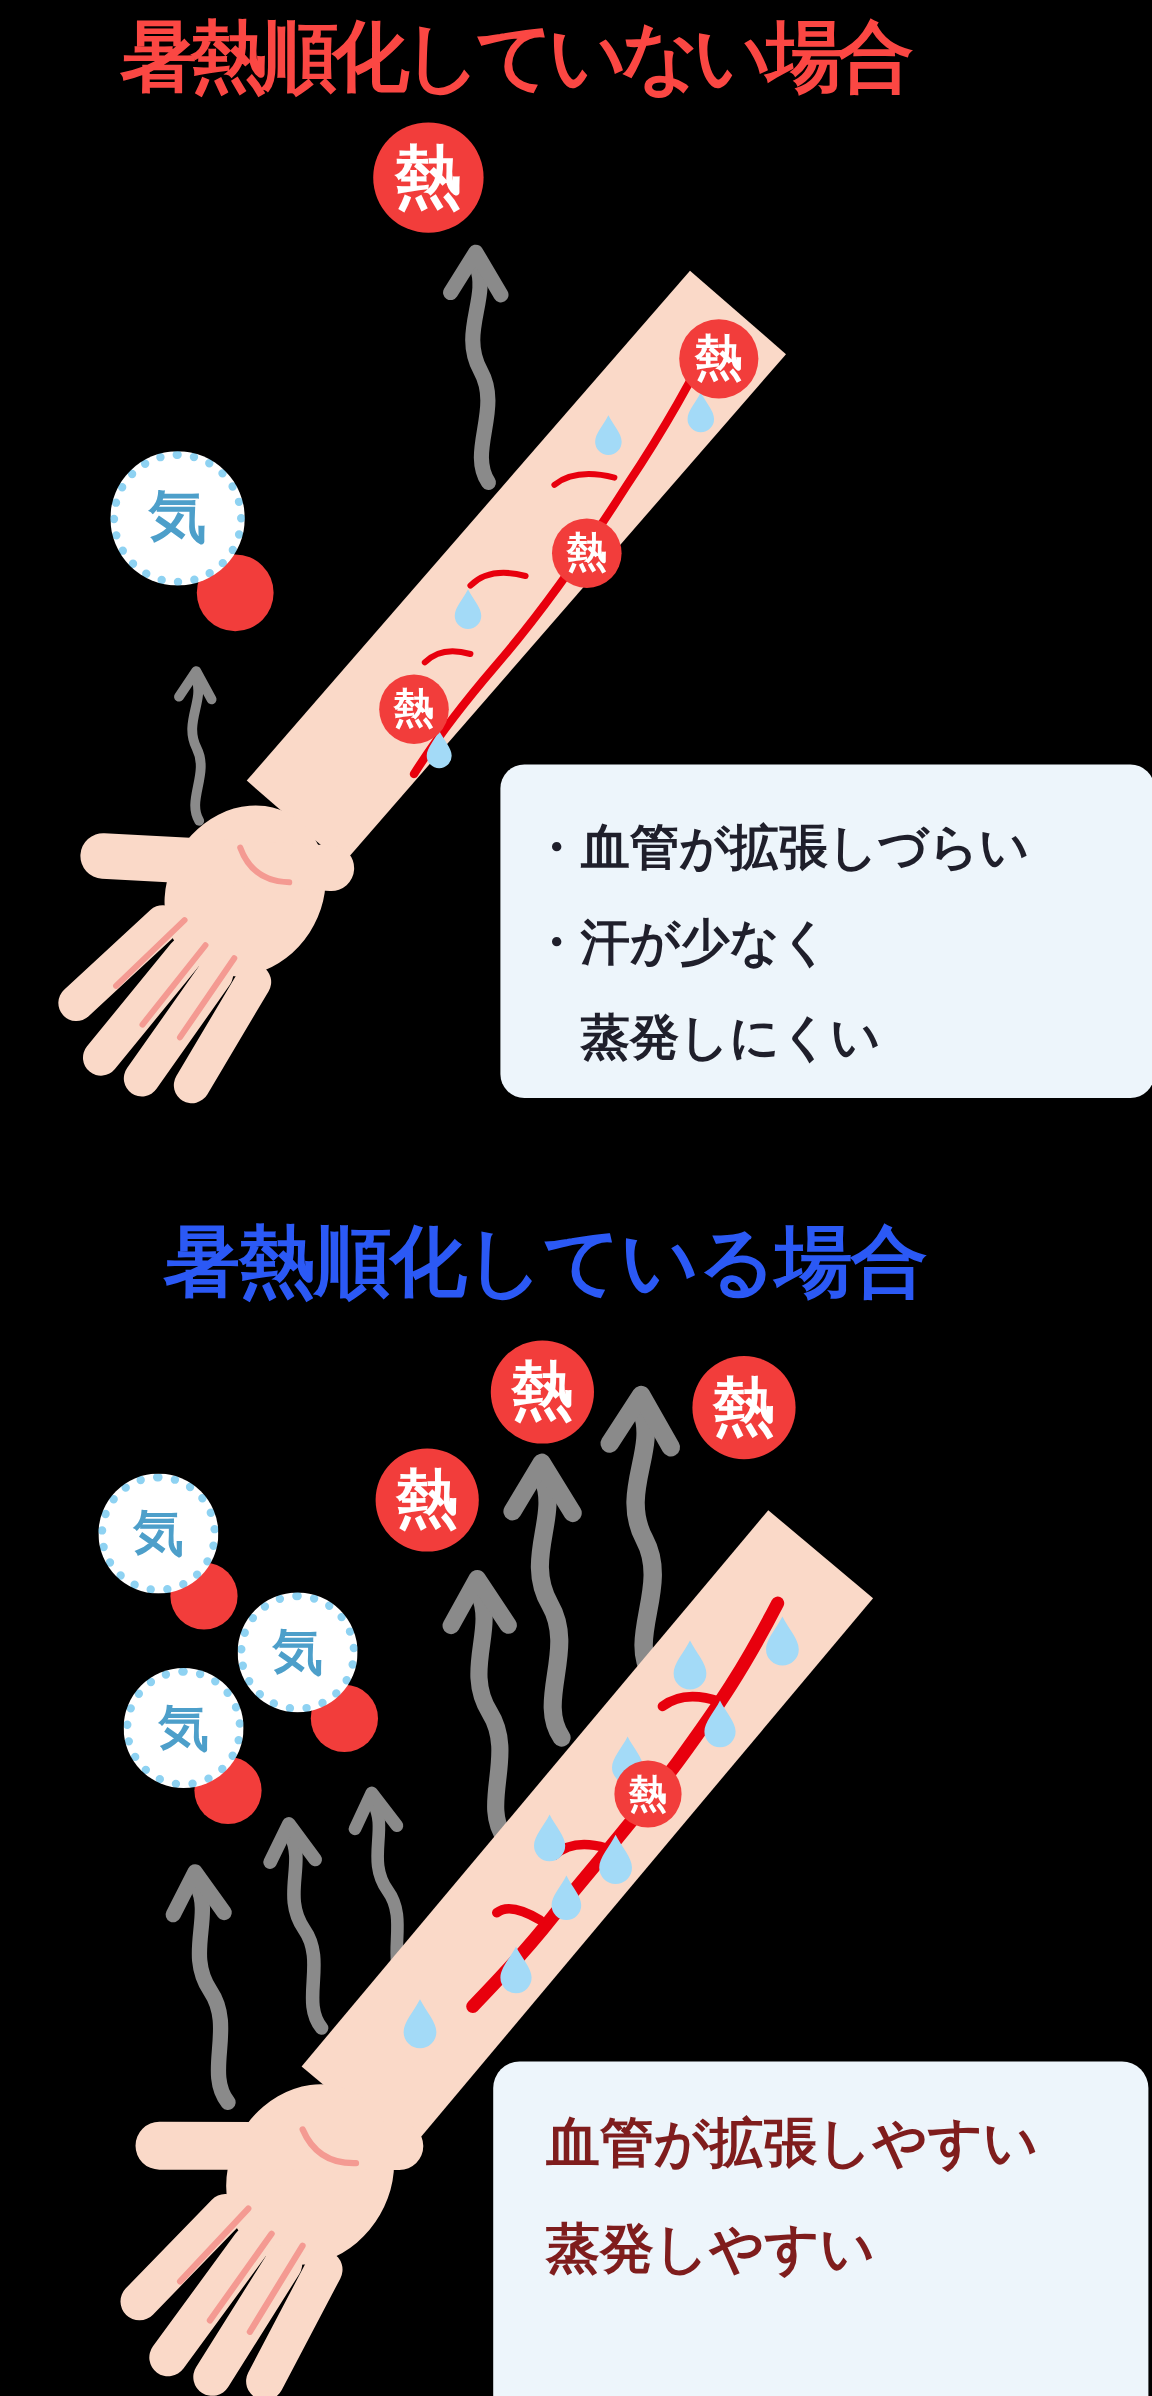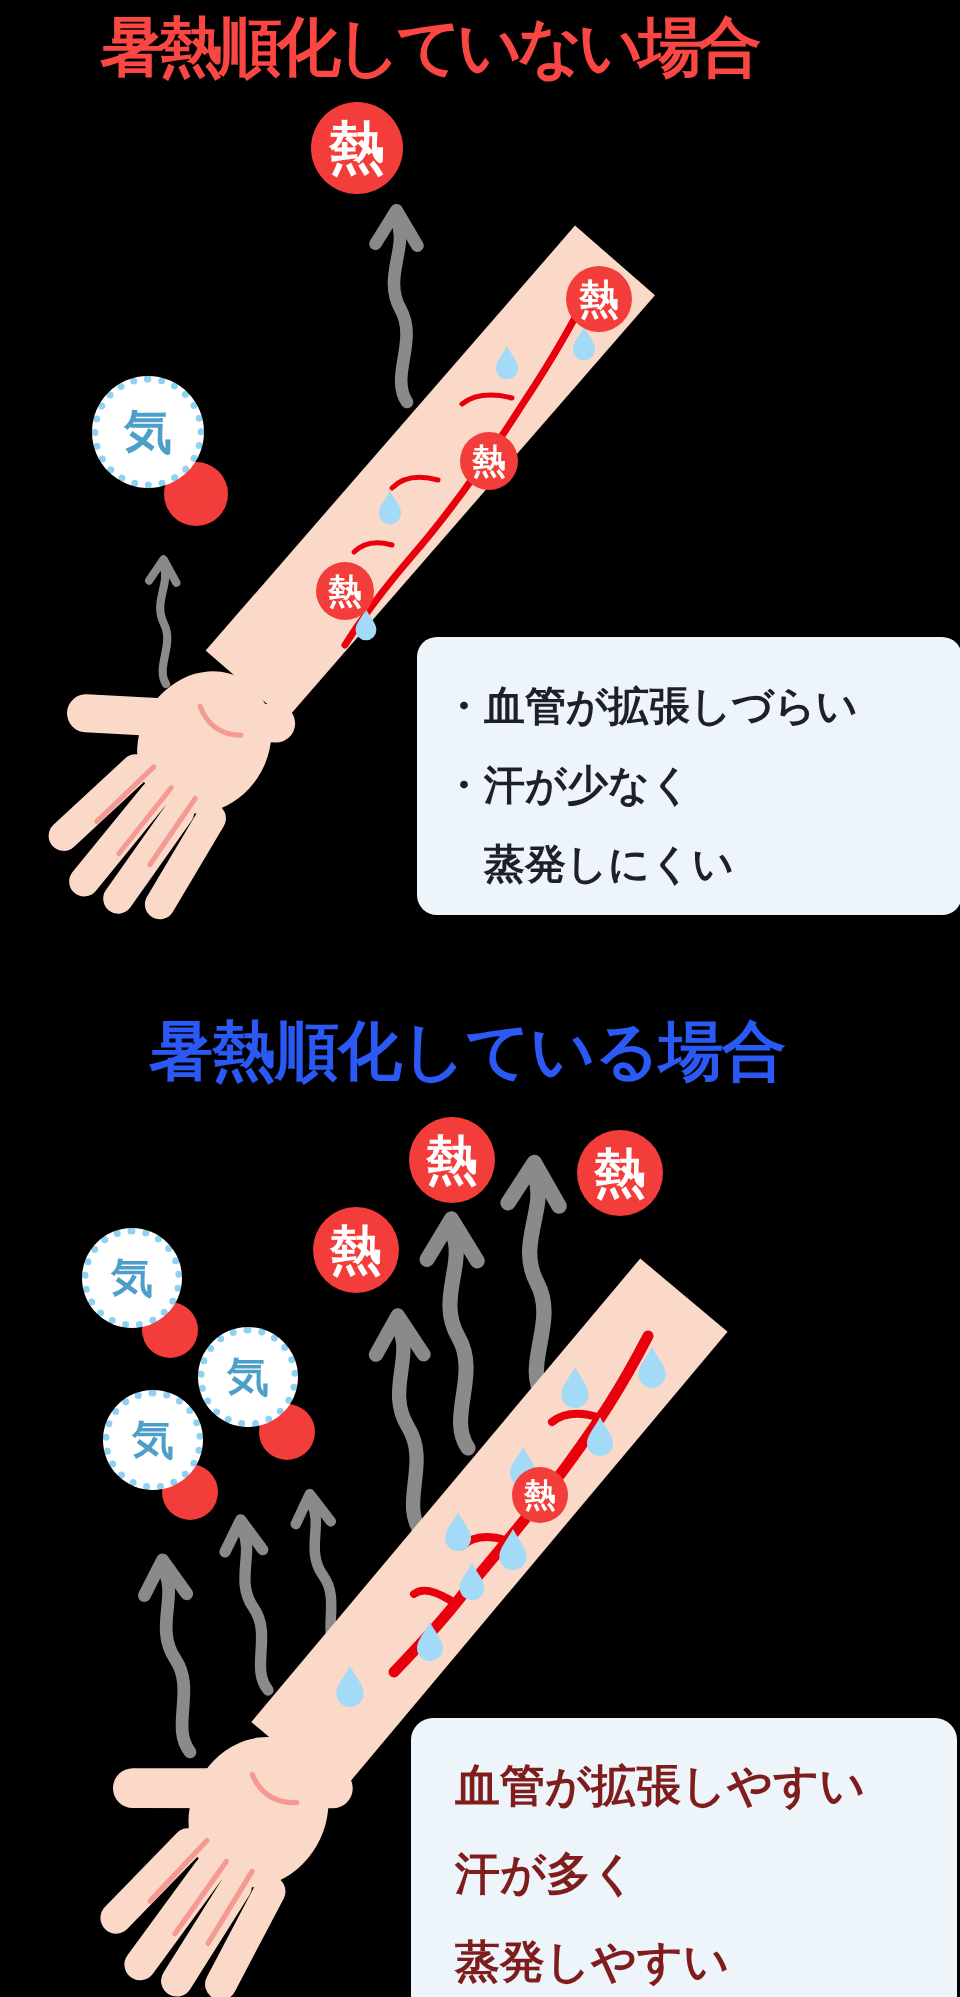--- a/index.html
+++ b/index.html
@@ -1,21 +1,21 @@
 <!DOCTYPE html>
 <html><head>
 <meta charset="utf-8">
 <style>
   html,body{margin:0;padding:0;background:#000;}
   .canvas{position:relative;width:960px;height:1997px;background:#000000;overflow:hidden;
           font-family:"Liberation Sans",sans-serif;}
   .scene{position:absolute;left:0;top:0;}
   .title{position:absolute;font-weight:800;white-space:nowrap;}
   .title-top{left:100px;top:4px;font-size:64px;letter-spacing:-5px;color:#fb4743;}
-  .title-bottom{left:136px;top:1008px;font-size:64px;letter-spacing:-1px;color:#2b59f5;margin-left:13px;}
+  .title-bottom{left:136px;top:1008px;font-size:64px;letter-spacing:-1px;color:#2b59f5;}
   .badge{position:absolute;border-radius:50%;display:flex;align-items:center;justify-content:center;
          font-weight:800;box-sizing:border-box;line-height:1;}
   .heat{background:#f23d3b;color:#ffffff;}
   .vapor{background:#ffffff;border:7px dotted #8ed2f2;color:#4d9fca;}
   .dot{position:absolute;border-radius:50%;background:#f23d3b;}
   .infobox{position:absolute;background:#edf5fb;border-radius:20px;box-sizing:border-box;}
   .infobox .line{white-space:pre;font-weight:700;}
   .box-top{left:417px;top:637px;width:545px;height:278px;padding:30px 0 0 26px;}
   .box-top .line{font-size:41px;line-height:79px;color:#1f1f2b;}
   .box-bottom{left:411px;top:1718px;width:546px;height:300px;padding:24px 0 0 44px;border-radius:22px;}
@@ -122,17 +122,16 @@
 
   <div class="dot" style="left:142px;top:1302px;width:56px;height:56px"></div>
   <div class="dot" style="left:259px;top:1404px;width:56px;height:56px"></div>
   <div class="dot" style="left:162px;top:1464px;width:56px;height:56px"></div>
   <div class="badge vapor" style="left:82px;top:1228px;width:100px;height:100px;font-size:42px">気</div>
   <div class="badge vapor" style="left:198px;top:1327px;width:100px;height:100px;font-size:42px">気</div>
   <div class="badge vapor" style="left:103px;top:1390px;width:100px;height:100px;font-size:42px">気</div>
 
   <div class="infobox box-bottom">
     <div class="line">血管が拡張しやすい</div>
-    <div class="line">汗が多く</div>
     <div class="line">蒸発しやすい</div>
   </div>
 
 </div>
 
 </body></html>

